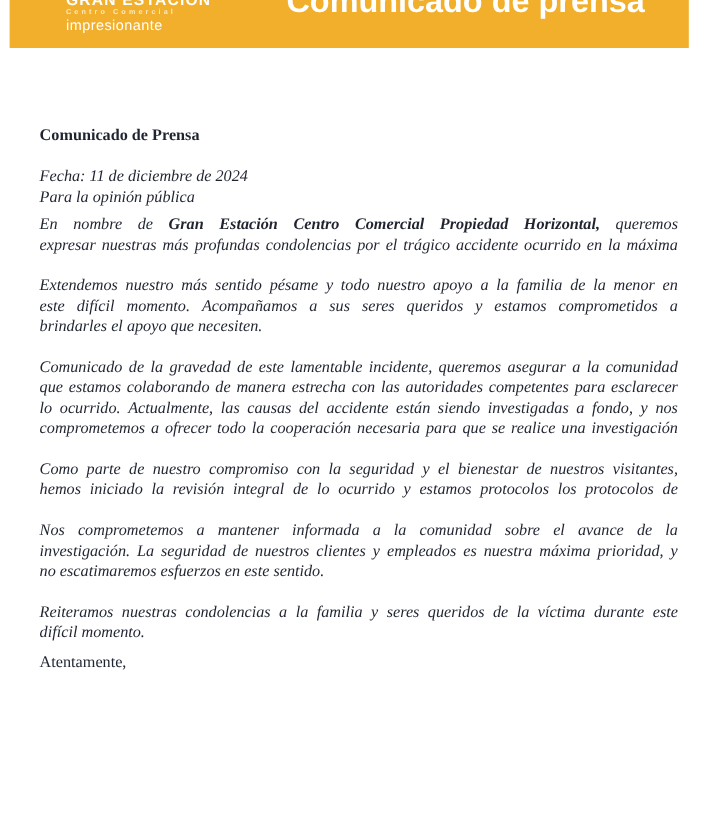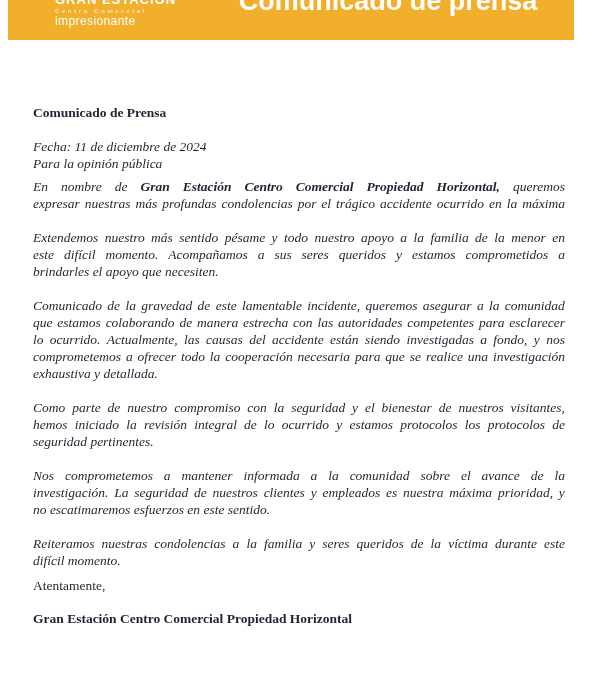--- a/index.html
+++ b/index.html
@@ -209,21 +209,20 @@
             <span>la</span>
             <span>cooperación</span>
             <span>necesaria</span>
             <span>para</span>
             <span>que</span>
             <span>se</span>
             <span>realice</span>
             <span>una</span>
             <span>investigación</span>
           </div>
-          <div class="lline"><span>exhaustiva y detallada.</span></div>
         </div>
         <div class="para">
           <div class="jline">
             <span>Como</span>
             <span>parte</span>
             <span>de</span>
             <span>nuestro</span>
             <span>compromiso</span>
             <span>con</span>
             <span>la</span>
@@ -244,21 +243,20 @@
             <span>de</span>
             <span>lo</span>
             <span>ocurrido</span>
             <span>y</span>
             <span>estamos</span>
             <span>protocolos</span>
             <span>los</span>
             <span>protocolos</span>
             <span>de</span>
           </div>
-          <div class="lline"><span>seguridad pertinentes.</span></div>
         </div>
         <div class="para">
           <div class="jline">
             <span>Nos</span>
             <span>comprometemos</span>
             <span>a</span>
             <span>mantener</span>
             <span>informada</span>
             <span>a</span>
             <span>la</span>
@@ -301,16 +299,15 @@
             <span>la</span>
             <span>víctima</span>
             <span>durante</span>
             <span>este</span>
           </div>
           <div class="lline"><span>difícil momento.</span></div>
         </div>
       </div>
 
     <div class="closing">Atentamente,</div>
-    <div class="signature">Gran Estación Centro Comercial Propiedad Horizontal</div>
   </div>
 
 </div>
 
 </body></html>

